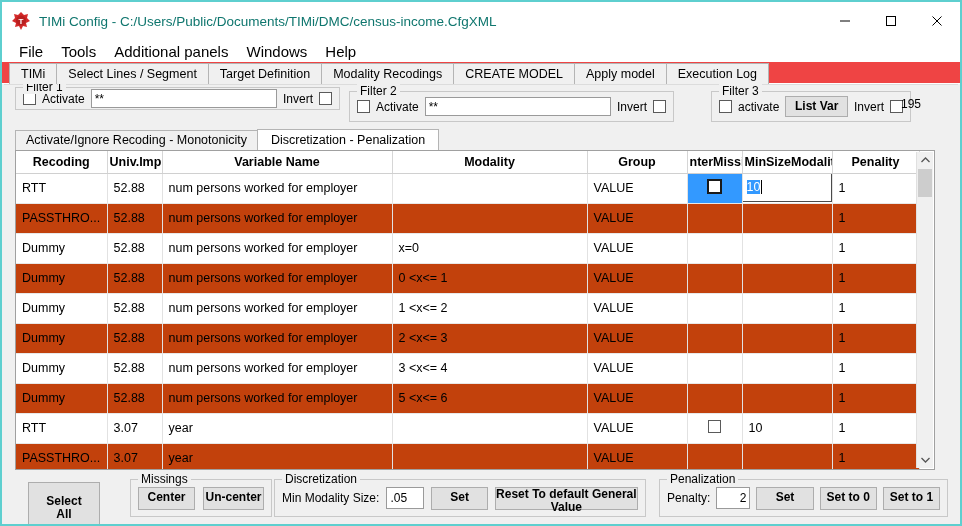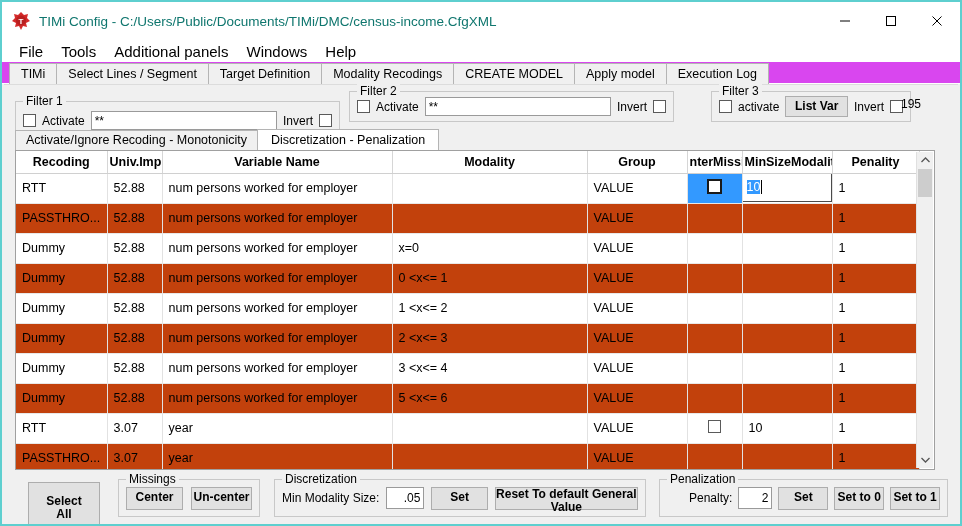--- a/index.html
+++ b/index.html
@@ -74,21 +74,21 @@
   }
   .menu-item {
     font-size: 15px;
     padding: 2px 9px;
     white-space: nowrap;
   }
 
   
   .tabstrip {
     height: 22px;
-    background: #d946ef;
+    background: #ef4444;
     display: flex;
     align-items: flex-end;
     padding-left: 7px;
     box-sizing: border-box;
     position: relative;
   }
   .tabstrip::after {
     content: "";
     position: absolute;
     left: 0; right: 0; bottom: 0;
@@ -395,21 +395,21 @@
     <div class="tab">Select Lines / Segment</div>
     <div class="tab">Target Definition</div>
     <div class="tab">Modality Recodings</div>
     <div class="tab">CREATE MODEL</div>
     <div class="tab">Apply model</div>
     <div class="tab">Execution Log</div>
   </div>
 
   <div class="panel">
 
-    <div class="groupbox" style="left:11px; top:16px; width:325px; height:39px;">
+    <div class="groupbox" style="left:11px; top:2px; width:325px; height:23px;">
       <span class="gb-title">Filter 1</span>
       <div class="filter-row">
         <span class="cb"></span>
         <span class="lbl">Activate</span>
         <input class="textbox" style="flex: 1 1 auto; min-width: 0px;" type="text" value="**">
         <span class="lbl">Invert</span>
         <span class="cb"></span>
       </div>
     </div>
 
@@ -604,41 +604,41 @@
       </div>
     </div>
 
     <div class="bottombar">
 
       <button class="btn" style="position:absolute; left:24px; top:8px; width:72px; height:52px;">
         <span>Select</span><br>
         <span>All</span>
       </button>
 
-      <div class="groupbox" style="left:114px; top:5px; width:142px; height:38px;">
+      <div class="groupbox" style="left:126px; top:5px; width:142px; height:38px;">
         <span class="gb-title">Missings</span>
         <div class="filter-row" style="justify-content:space-between; gap:8px;">
           <button class="btn" style="width:58px; height:23px;">Center</button>
           <button class="btn" style="width:62px; height:23px;">Un-center</button>
         </div>
       </div>
 
       <div class="groupbox" style="left:270px; top:5px; width:372px; height:38px;">
         <span class="gb-title">Discretization</span>
         <div class="filter-row" style="gap:7px;">
           <span class="lbl">Min Modality Size:</span>
-          <input class="textbox" style="width: 38px; text-align: right; height: 22px; line-height: 21px;" type="text" value=".05">
+          <input class="textbox" style="width: 38px; text-align: left; height: 22px; line-height: 21px;" type="text" value=".05">
           <button class="btn" style="width:62px; height:23px;">Set</button>
           <button class="btn" style="width:158px; height:23px;">Reset To default General Value</button>
         </div>
       </div>
 
       <div class="groupbox" style="left:655px; top:5px; width:289px; height:38px;">
         <span class="gb-title">Penalization</span>
-        <div class="filter-row" style="margin-left:22px;">
+        <div class="filter-row" style="">
           <span class="lbl">Penalty:</span>
           <input class="textbox" style="width: 34px; text-align: right; height: 22px; line-height: 21px;" type="text" value="2">
           <button class="btn" style="width:62px; height:23px;">Set</button>
           <button class="btn" style="width:62px; height:23px;">Set to 0</button>
           <button class="btn" style="width:62px; height:23px;">Set to 1</button>
         </div>
       </div>
 
     </div>
   </div>

